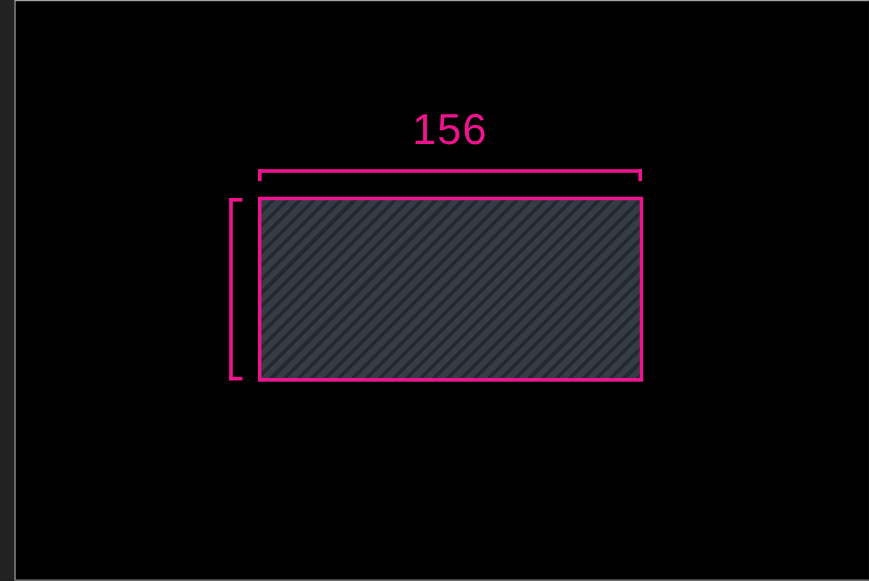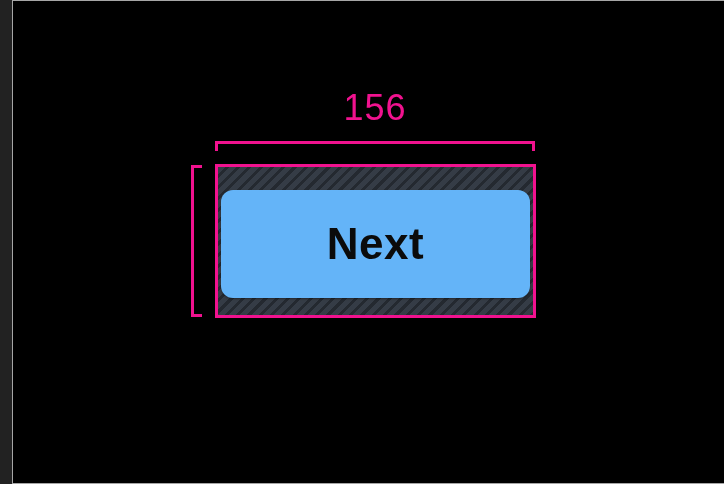--- a/index.html
+++ b/index.html
@@ -94,19 +94,16 @@
 
   <div class="bracket-h"></div>
 
 
   <div class="bracket-v"></div>
 
   <div class="measured-box">
 
     <div class="hatch"></div>
 
-    <div class="next-button">
-      <span>Next</span>
-    </div>
 
   </div>
 
 </div>
 
 </body></html>

